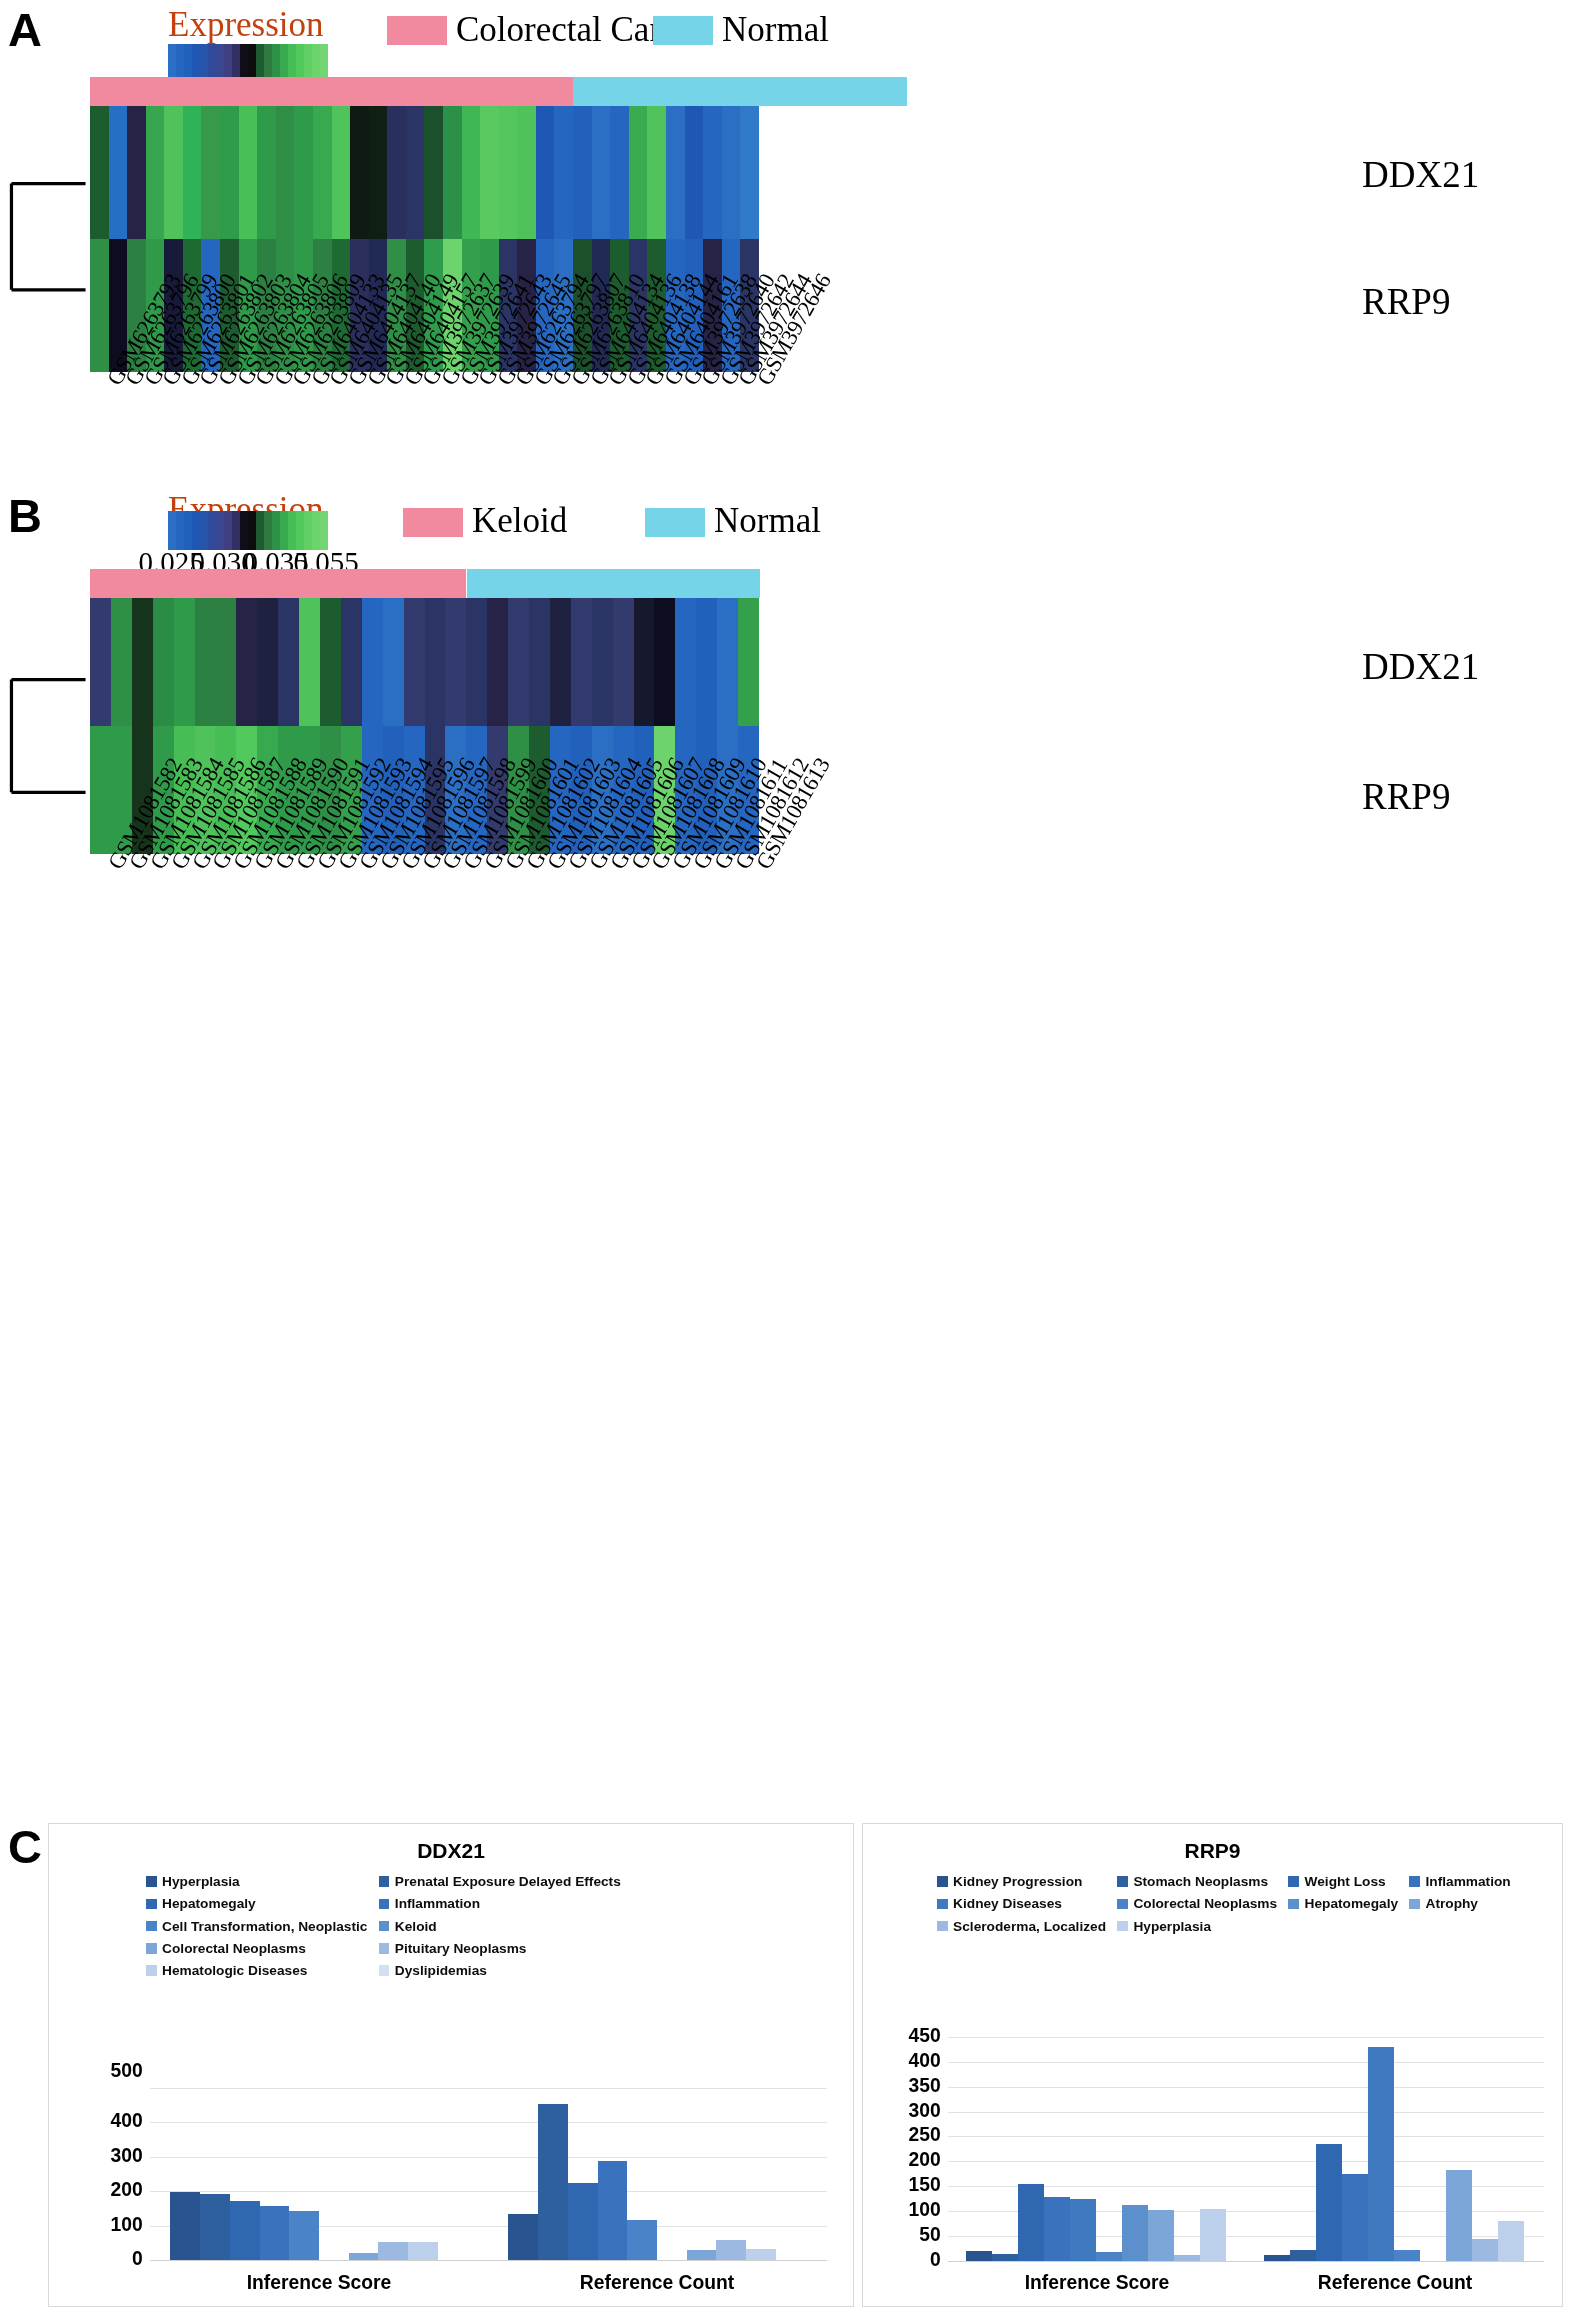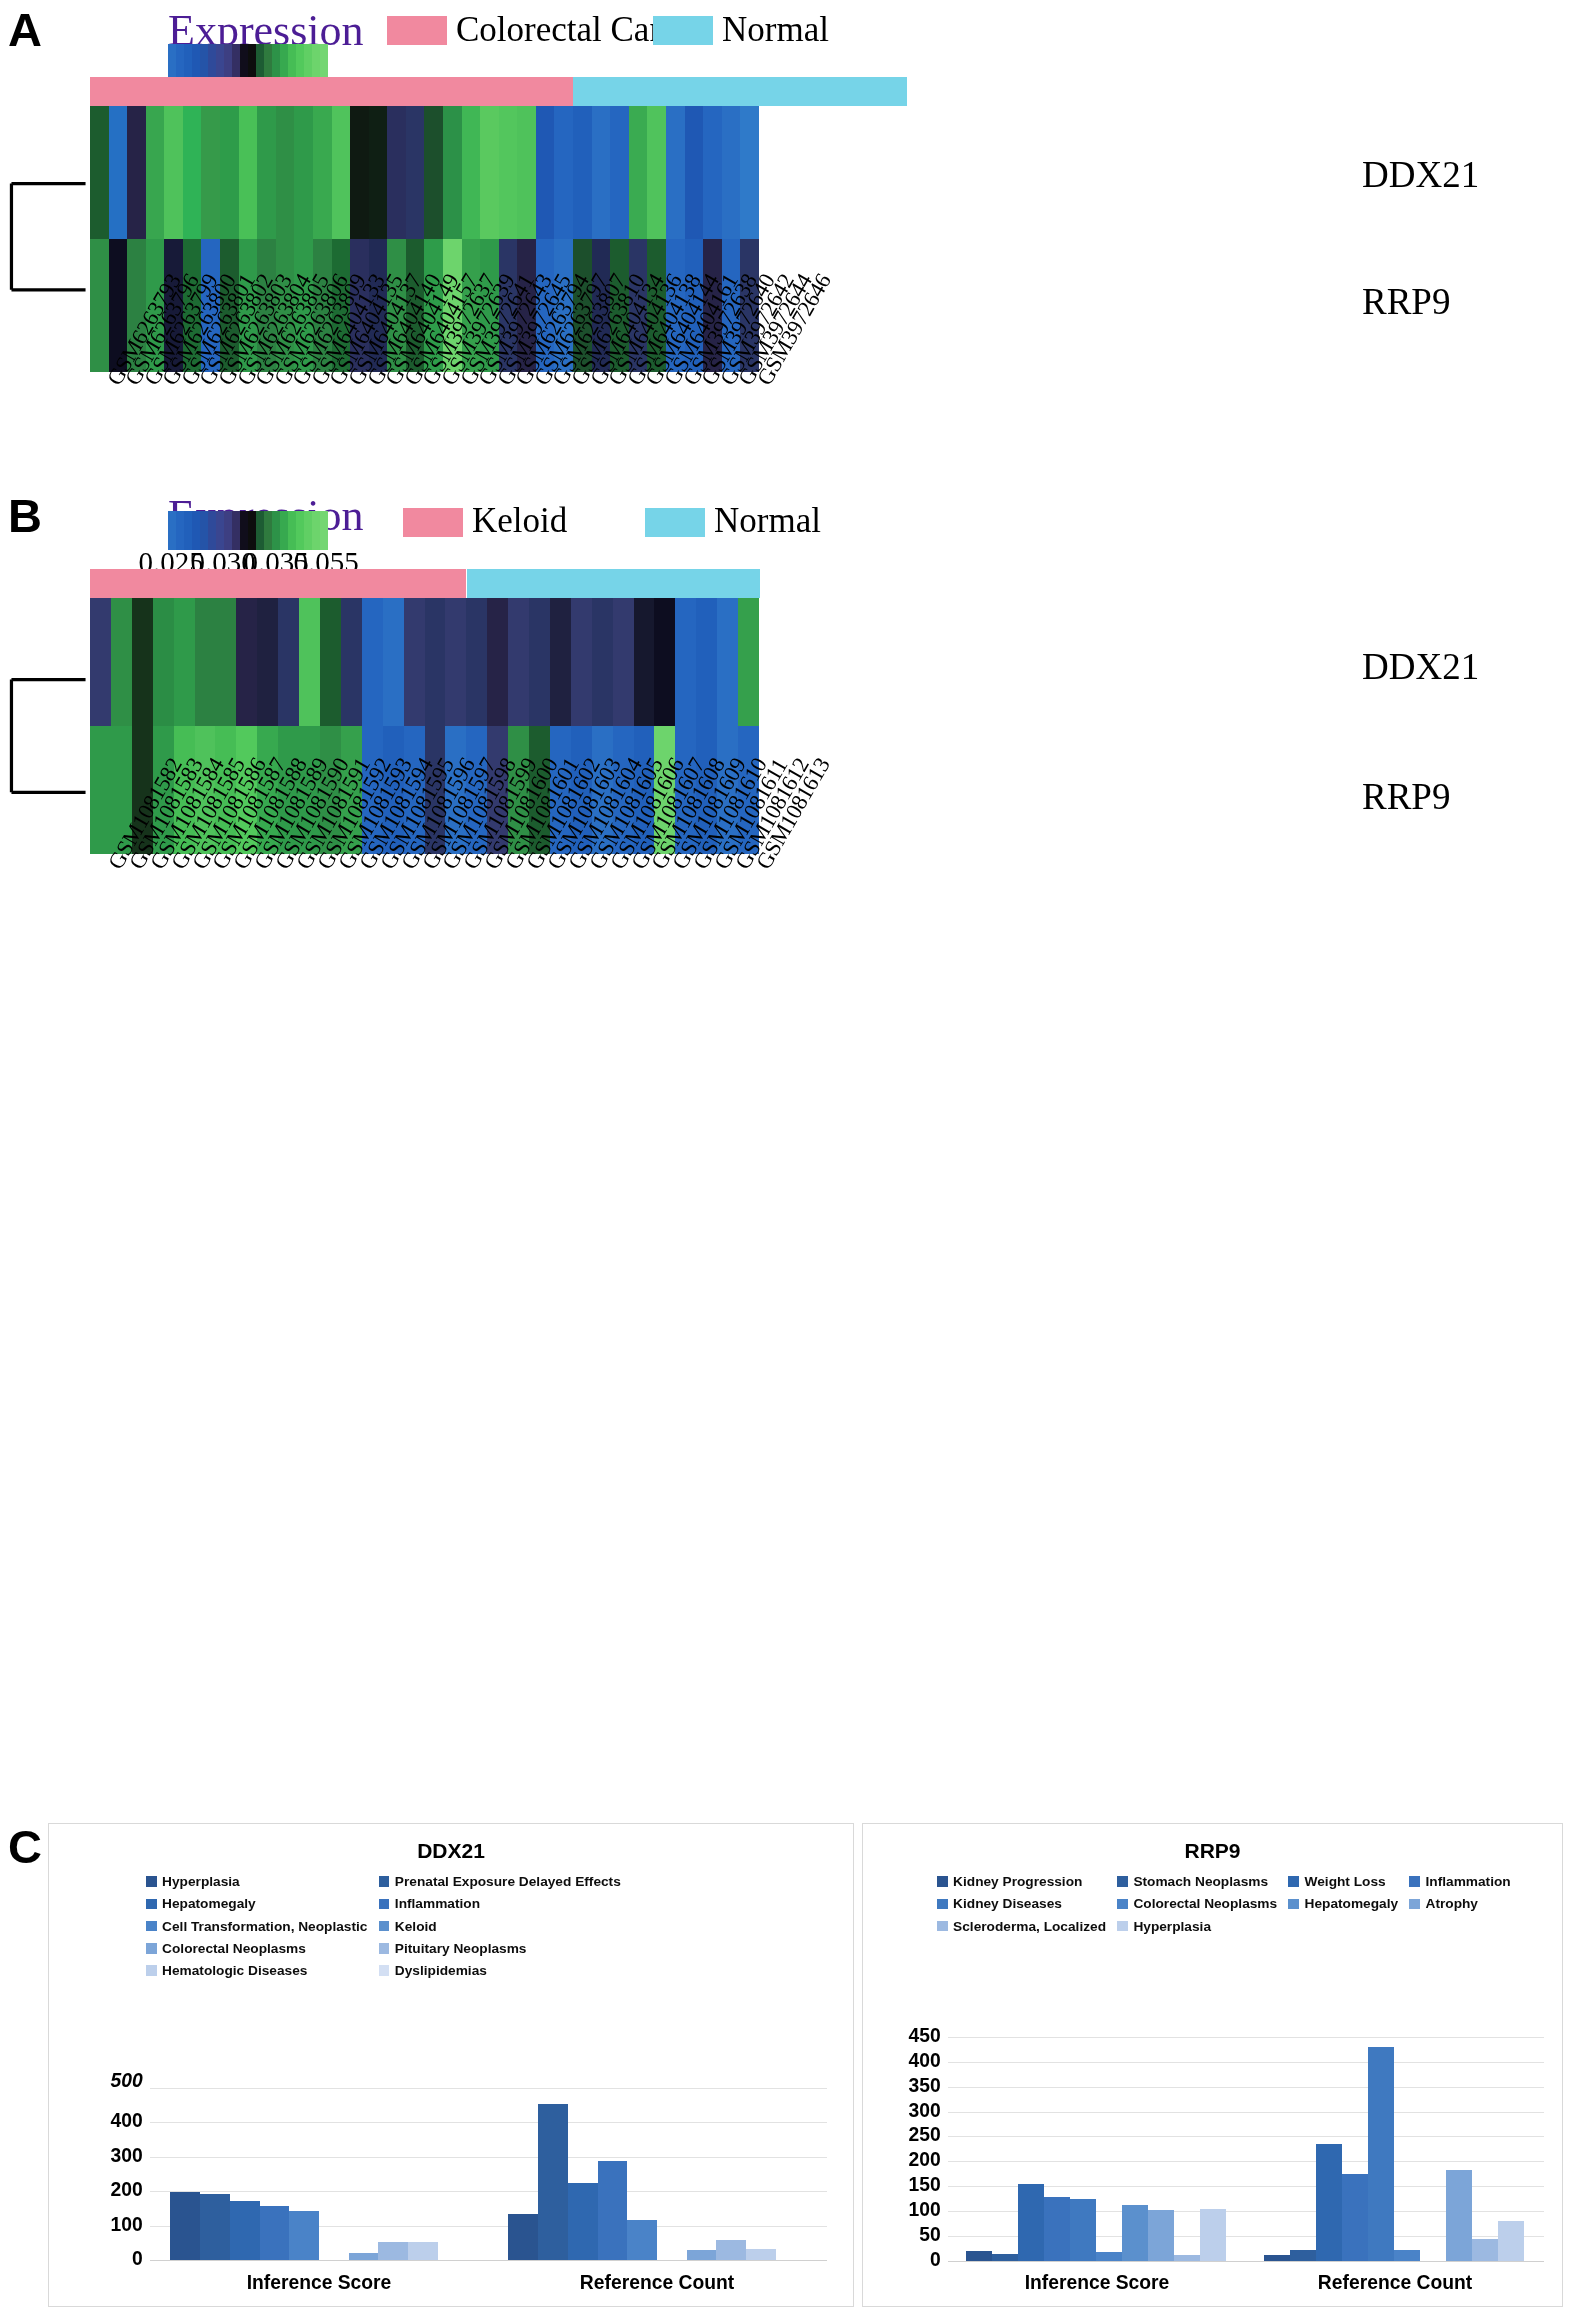--- a/index.html
+++ b/index.html
@@ -16,22 +16,22 @@
     font-family:"Liberation Sans", sans-serif;
     font-weight:bold;
     font-size:47px;
     color:#000;
     line-height:1;
   }
   
   .hm-expr-title{
     position:absolute;
     font-family:"Liberation Serif", serif;
-    font-size:44px;
-    color:#4c1d95;
+    font-size:35px;
+    color:#c2410c;
     white-space:nowrap;
   }
   .colorbar{
     position:absolute;
     display:flex;
     height:39px;
     border:0;
   }
   .colorbar i{ display:block; height:100%; flex:1 1 0; }
   .cb-axis{
@@ -524,21 +524,21 @@
       <div class="ytick" style="top: 193px;">0</div>
       <div class="gridline" style="top: 159px;"></div>
       <div class="ytick" style="top: 159px;">100</div>
       <div class="gridline" style="top: 124px;"></div>
       <div class="ytick" style="top: 124px;">200</div>
       <div class="gridline" style="top: 90px;"></div>
       <div class="ytick" style="top: 90px;">300</div>
       <div class="gridline" style="top: 55px;"></div>
       <div class="ytick" style="top: 55px;">400</div>
       <div class="gridline" style="top: 21px;"></div>
-      <div class="ytick" style="top: 15px; font-style: italic;">500</div>
+      <div class="ytick" style="top: 5px;">500</div>
       <div class="bars">
         <div class="bargroup" style="width: 338px; padding-left: 20.3px; padding-right: 20.3px;">
           <span class="bar" style="width: 30px; height: 68px; background: rgb(42, 84, 144);"></span>
           <span class="bar" style="width: 30px; height: 66px; background: rgb(46, 95, 158);"></span>
           <span class="bar" style="width: 30px; height: 59px; background: rgb(47, 104, 176);"></span>
           <span class="bar" style="width: 30px; height: 54px; background: rgb(58, 114, 189);"></span>
           <span class="bar" style="width: 30px; height: 49px; background: rgb(74, 131, 200);"></span>
           <span class="bar" style="width: 30px; height: 0px; background: rgb(91, 144, 205);"></span>
           <span class="bar" style="width: 30px; height: 7px; background: rgb(124, 165, 216);"></span>
           <span class="bar" style="width: 30px; height: 18px; background: rgb(156, 185, 225);"></span>

